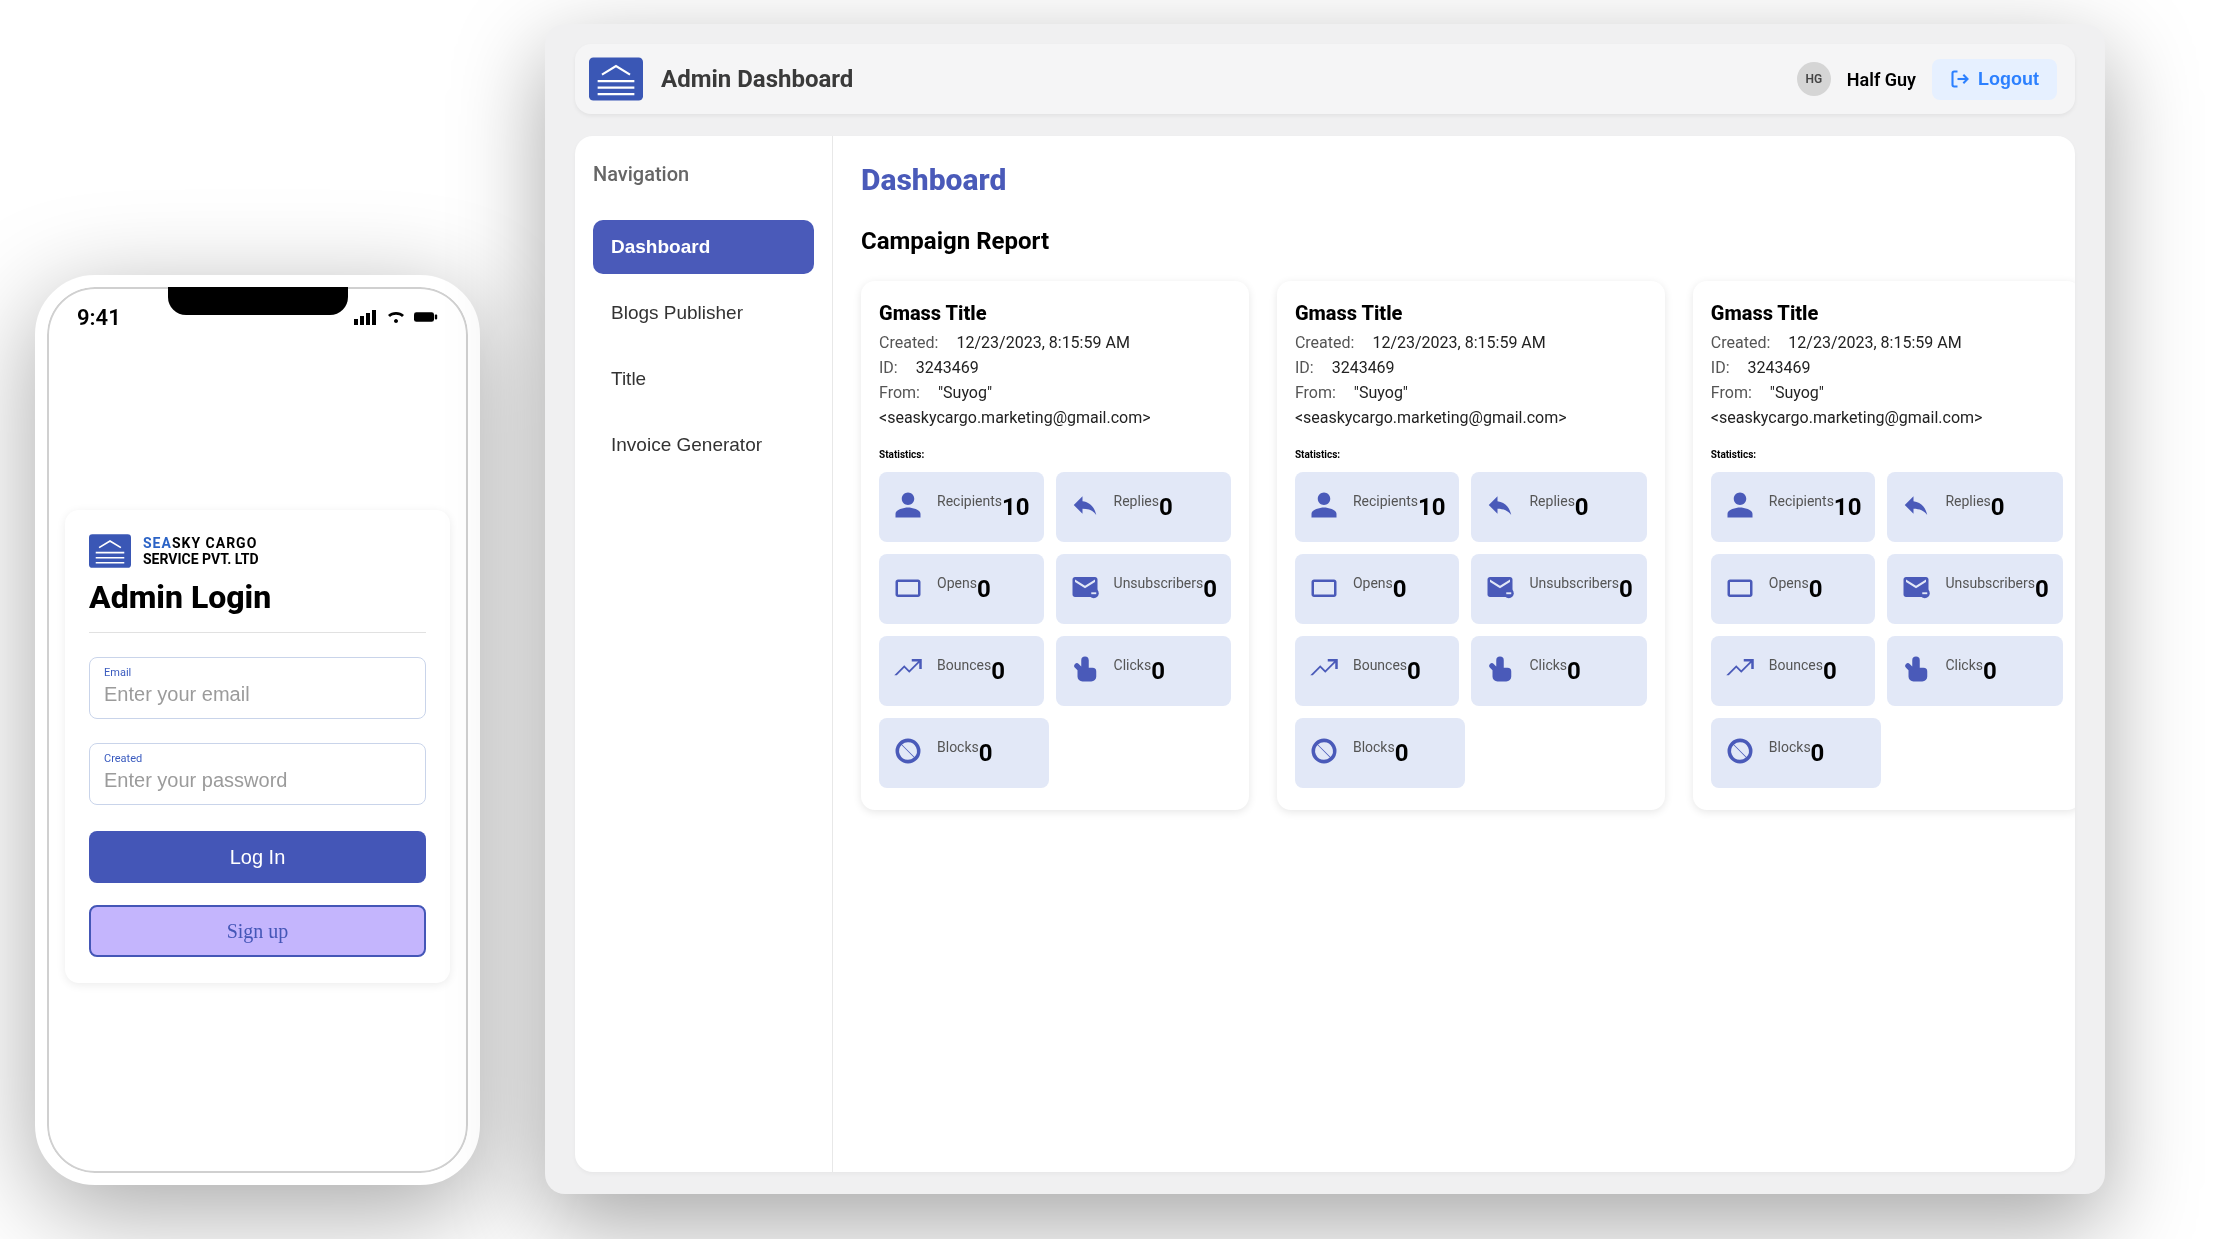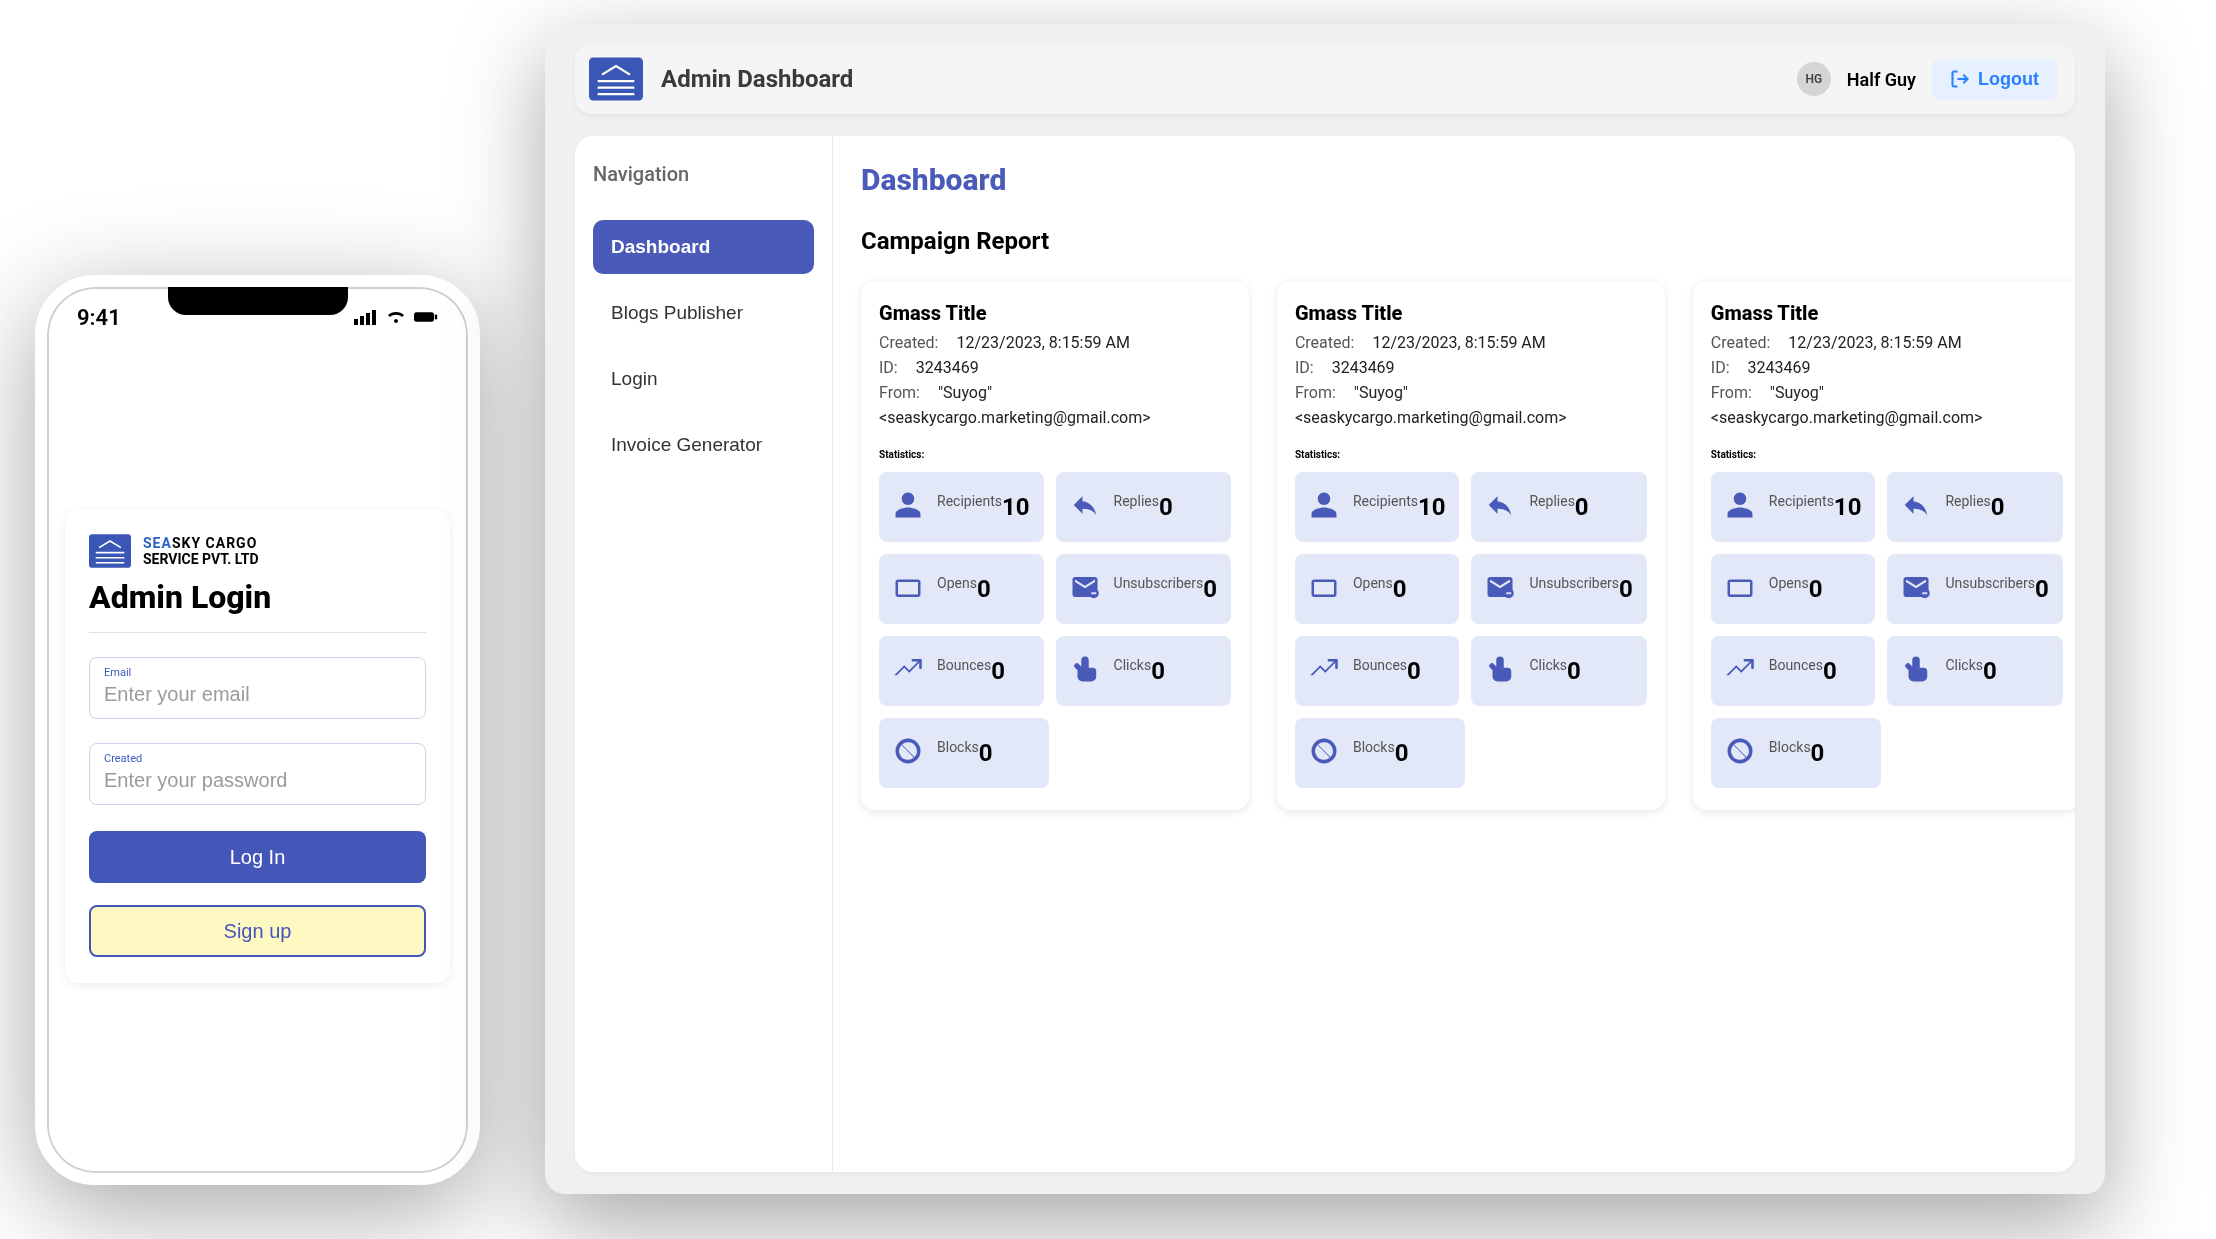--- a/index.html
+++ b/index.html
@@ -70,22 +70,22 @@
     width:100%; border:none; outline:none; font-size:20px; color:#333;
   }
   .field input::placeholder{ color:#9b9b9b; }
   .btn-primary{
     width:100%; margin-top:26px; height:52px;
     background:#4456b7; color:#fff; border:none; border-radius:8px;
     font-size:20px; font-weight:500; cursor:pointer;
   }
   .btn-outline{
     width:100%; margin-top:22px; height:52px;
-    background:#fef9c3; color:#4456b7; border:2px solid #4456b7; border-radius:8px;
-    font-size:20px; font-weight:500; cursor:pointer;
+    background:#c4b5fd; color:#4456b7; border:2px solid #4456b7; border-radius:8px;
+    font-size:20px; font-weight:500; cursor:pointer;font-family:Liberation Serif, serif;
   }
 
   
   .desktop{
     position:absolute;
     left:545px; top:24px;
     width:1560px; height:1170px;
     border-radius:20px;
     background:#f0f0f1;
     box-shadow: 0 30px 90px rgba(0,0,0,.35);
@@ -244,21 +244,21 @@
         <span>Logout</span>
       </button>
     </div>
   </div>
 
   <div class="panel">
     <div class="sidebar">
       <h3>Navigation</h3>
       <button class="nav-item active">Dashboard</button>
       <button class="nav-item">Blogs Publisher</button>
-      <button class="nav-item">Login</button>
+      <button class="nav-item">Title</button>
       <button class="nav-item">Invoice Generator</button>
     </div>
 
     <div class="content">
       <h1>Dashboard</h1>
       <h2>Campaign Report</h2>
 
       <div class="cards" id="cards-container">
           <div class="card">
     <h3>Gmass Title</h3>

